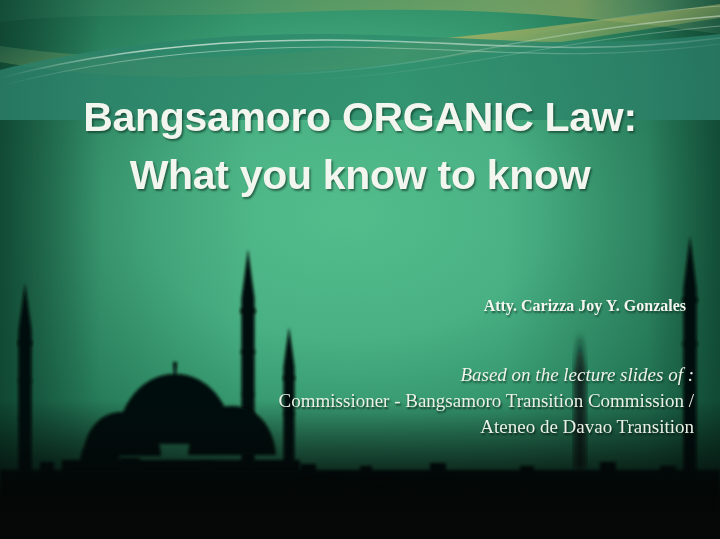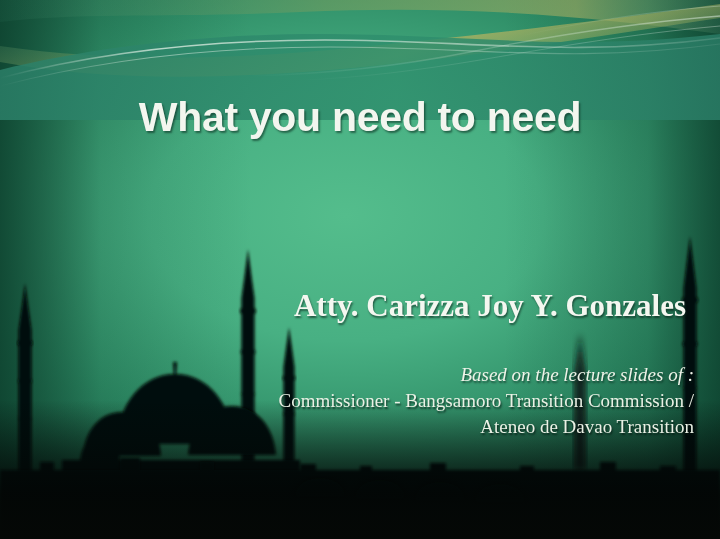--- a/index.html
+++ b/index.html
@@ -83,21 +83,21 @@
     position: absolute;
     left: 0;
     top: 291px;
     width: 686px;
     text-align: right;
     z-index: 6;
   }
   .speaker-name {
     color: #f4f7f0;
     font-family: "Liberation Serif", serif;
-    font-size: 31px;
+    font-size: 16px;
     font-weight: bold;
     line-height: 30px;
     text-shadow: 1px 1.5px 2px rgba(6,30,22,0.6);
     white-space: nowrap;
   }
 
   .credit-block {
     position: absolute;
     left: 8px;
     top: 361px;
@@ -264,21 +264,22 @@
         <path d="M380,480 C396,480 404,488 406,498 L354,498 C356,488 364,480 380,480 Z"></path>
         <path d="M440,482 C456,482 464,490 466,500 L414,500 C416,490 424,482 440,482 Z"></path>
         <path d="M500,484 C516,484 524,492 526,502 L474,502 C476,492 484,484 500,484 Z"></path>
       </g>
     </svg>
   </div>
 
   <div class="ground-fade"></div>
 
   <div class="title-block">
-    <div class="title-line">What you need to need</div>
+    <div class="title-line">Bangsamoro ORGANIC Law:</div>
+    <div class="title-line">What you know to know</div>
   </div>
 
   <div class="speaker-block">
     <div class="speaker-name">Atty. Carizza Joy Y. Gonzales</div>
   </div>
 
   <div class="credit-block">
     <div class="credit-intro">Based on the lecture slides of :</div>
     <div class="credit-line">Commissioner - Bangsamoro Transition Commission /</div>
     <div class="credit-line">Ateneo de Davao Transition</div>

